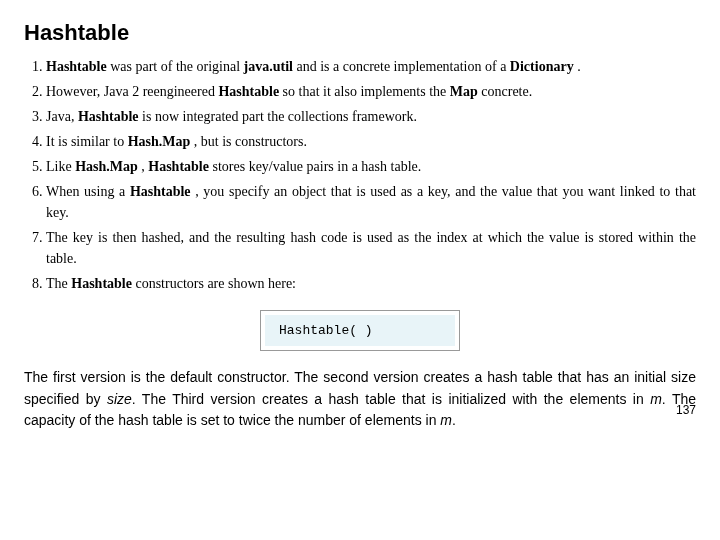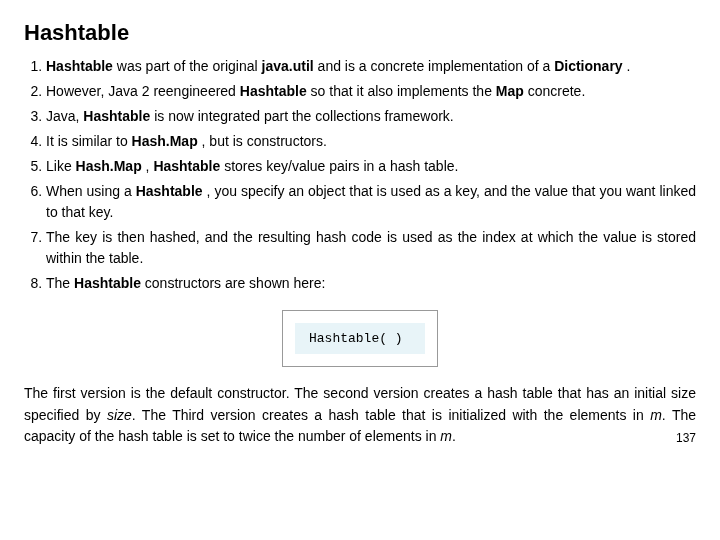--- a/index.html
+++ b/index.html
@@ -23,37 +23,38 @@
       font-weight: bold;
       margin-bottom: 10px;
     }
 
     .content-area {
       width: 100%;
     }
 
     ol {
       padding-left: 22px;
+      font-family: Liberation Serif, serif;
     }
 
     ol li {
       margin-bottom: 4px;
       line-height: 1.5;
       text-align: justify;
     }
 
     .bold {
       font-weight: bold;
     }
 
     .constructors-box {
       border: 1px solid #999;
-      width: 156px;
+      width: 200px;
       margin: 16px auto;
-      padding: 12px;
+      padding: 4px;
     }
 
     .constructor-row {
       padding: 8px 14px;
       border-bottom: 1px solid #999;
       font-family: 'Courier New', Courier, monospace;
       font-size: 13px;
       background: #e8f4f8;
     }
 
@@ -63,21 +64,21 @@
 
     .footer-text {
       text-align: justify;
       line-height: 1.55;
       font-size: 14px;
       position: relative;
     }
 
     .page-number {
       position: absolute;
-      bottom: 0;
+      bottom: 12px;
       right: 0;
       font-size: 12px;
     }
   </style>
 </head>
 <body>
 
 <div class="content-area">
 
   <h1>Hashtable</h1>

